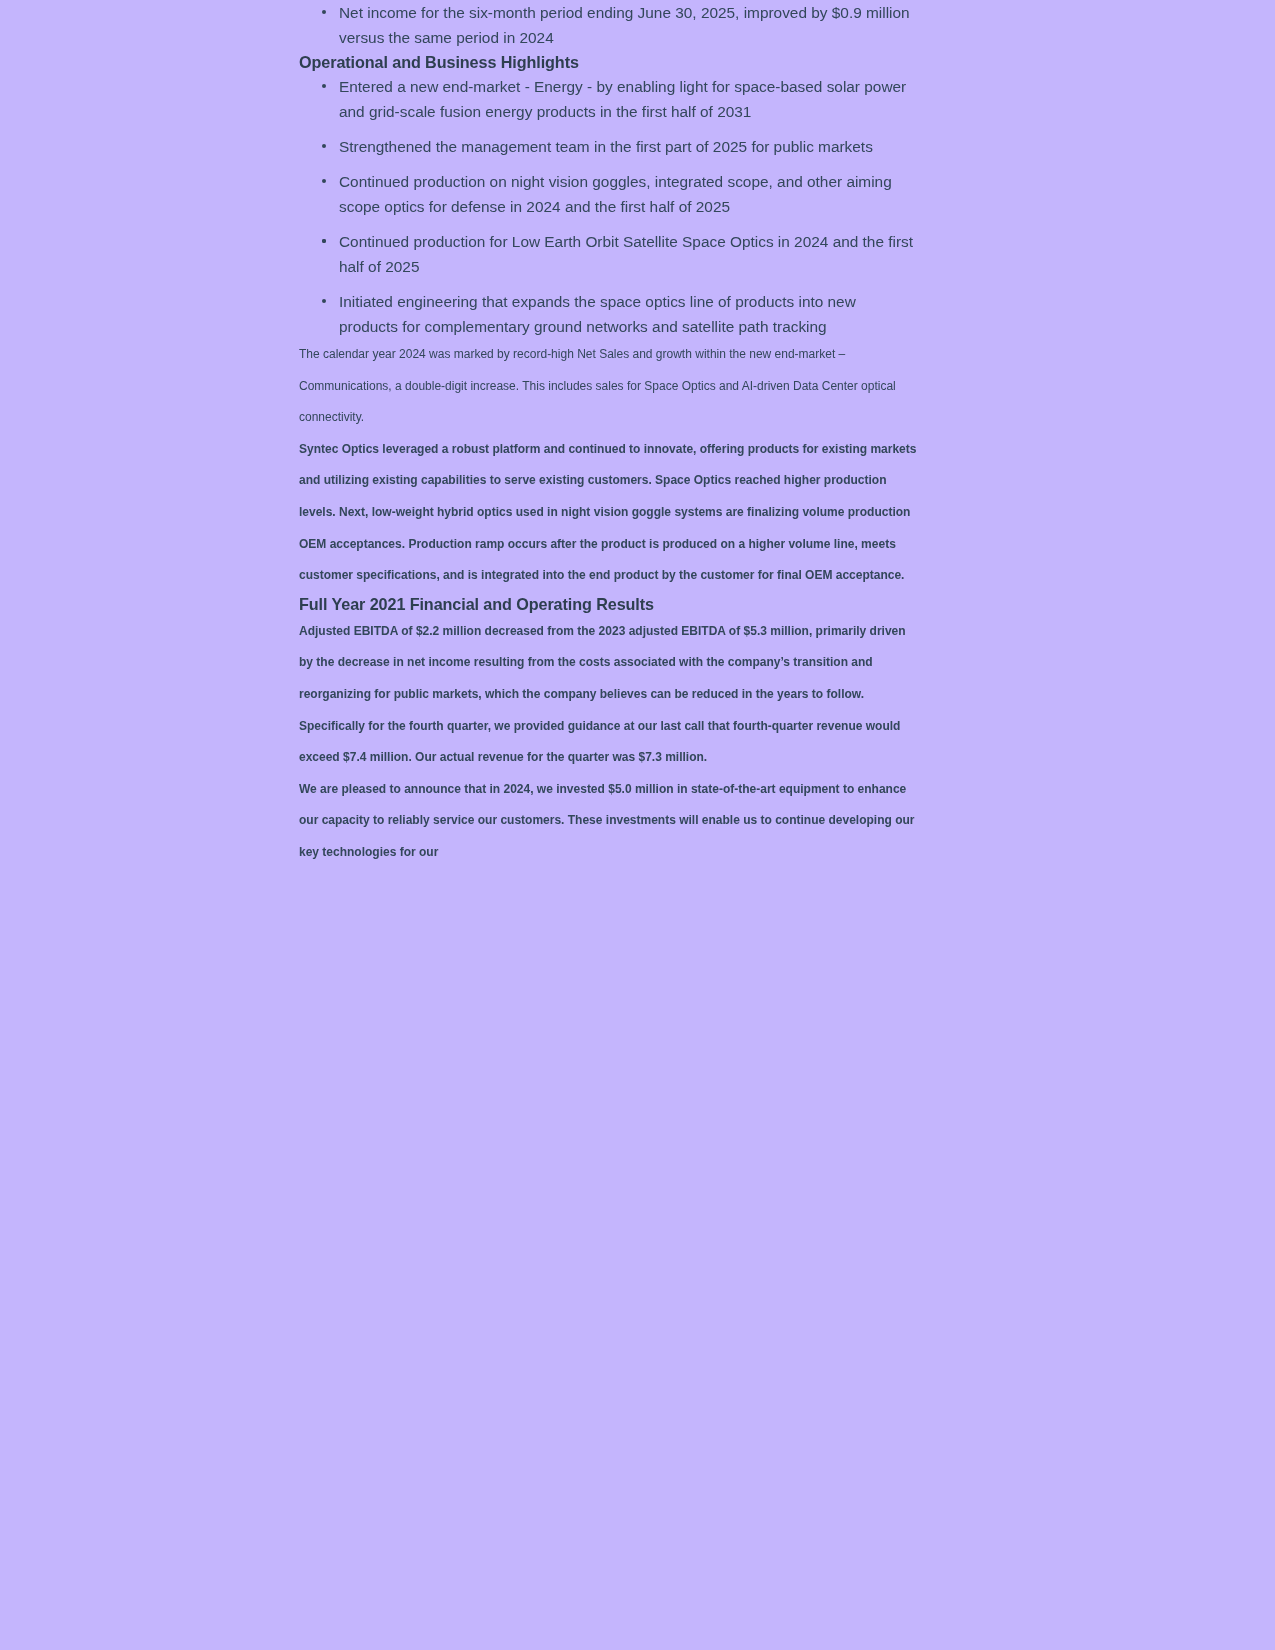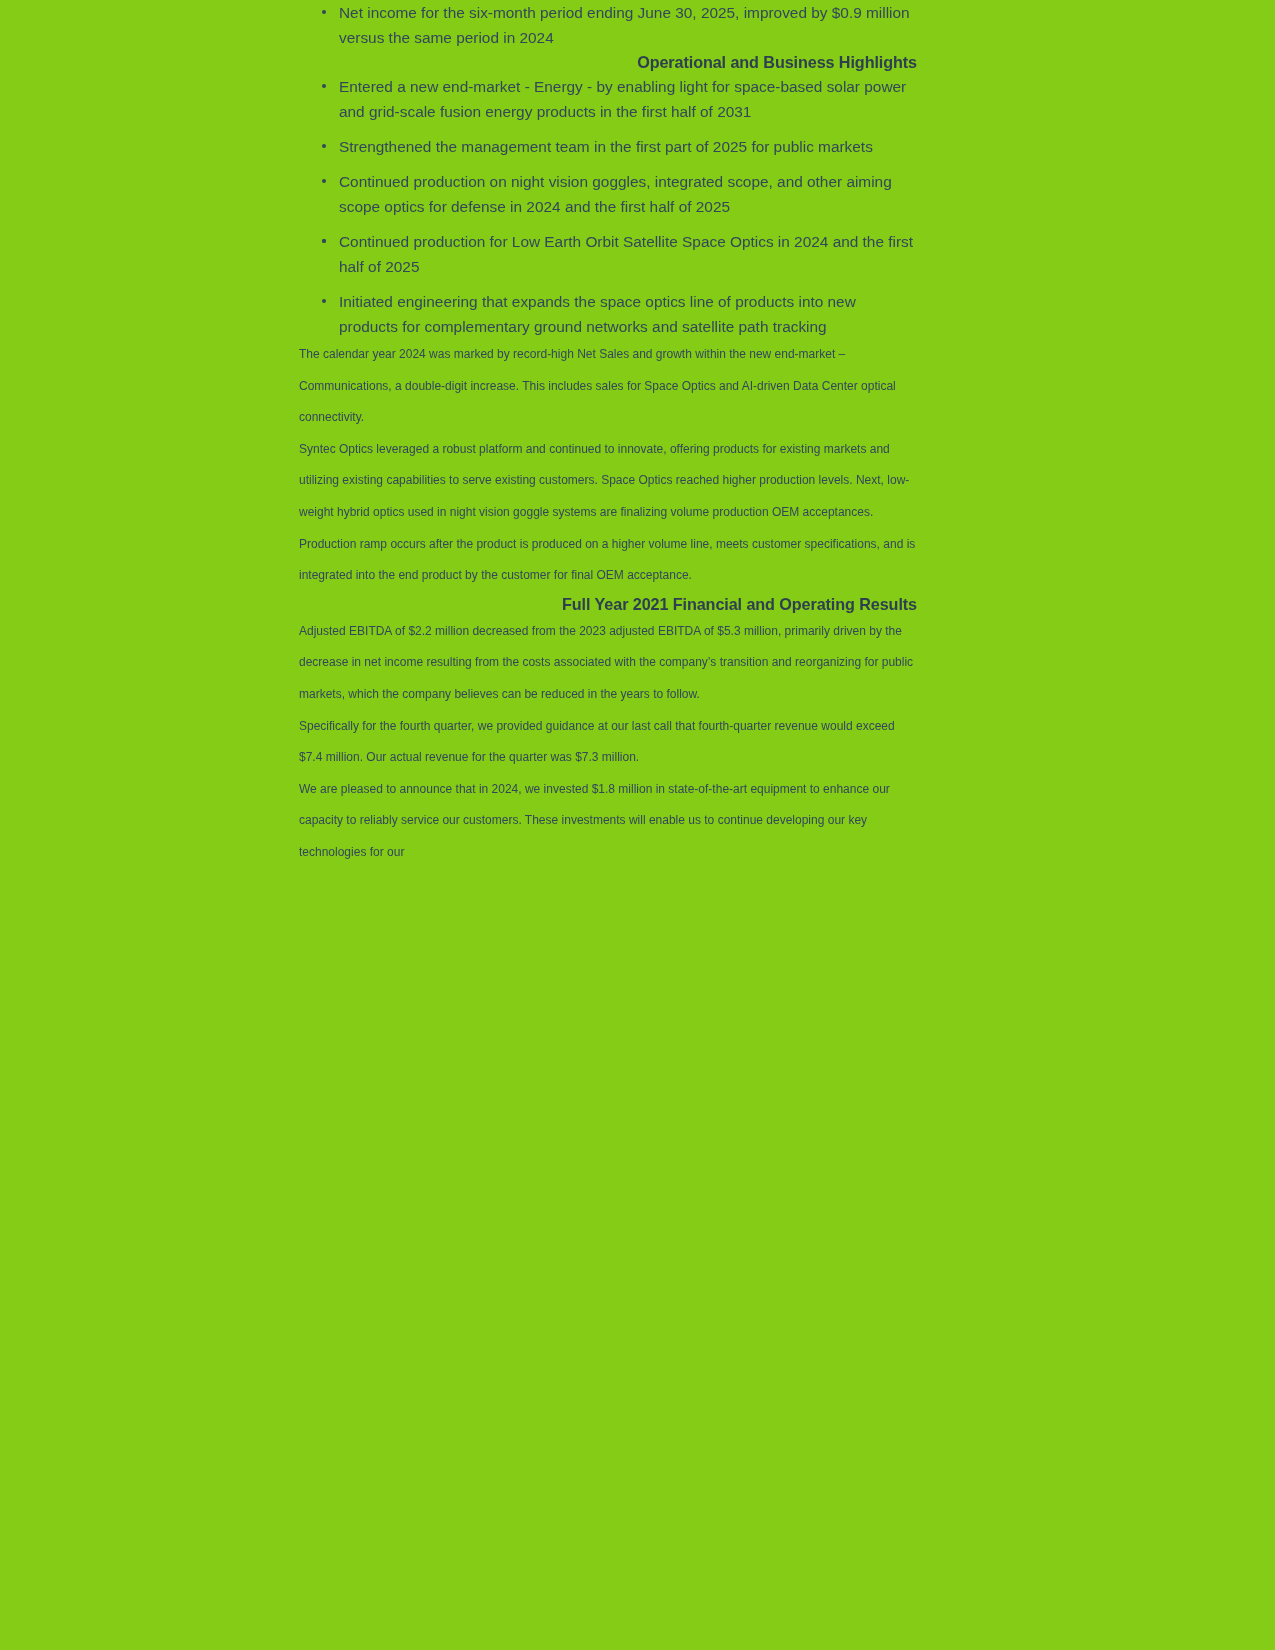--- a/index.html
+++ b/index.html
@@ -11,21 +11,21 @@
     width: 1275px;
     height: 1650px;
     font-family: "Liberation Sans", sans-serif;
     color: #33475b;
     -webkit-font-smoothing: antialiased;
   }
   .page {
     position: relative;
     width: 1275px;
     height: 1650px;
-    background: #84cc16;
+    background: #c4b5fd;
     overflow: hidden;
   }
   .content {
     position: absolute;
     left: 299px;
     top: 0px;
     width: 618px;
   }
 
   
@@ -57,34 +57,33 @@
   .list-ops li { margin-bottom: 11px; }
 
   
   h3.section-heading {
     font-size: 16.2px;
     font-weight: bold;
     line-height: 24px;
     color: #2e3f50;
     margin: 0;
     letter-spacing: -0.1px;
-    text-align: right;
   }
   .head-ops { margin-top: 33px; }
   .head-fy  { margin-top: 47px; }
 
   
   p.body {
     font-size: 12px;
     line-height: 31.6px;
     color: #33475b;
     margin: 0;
   }
   .p-gap-1 { margin-top: 25px; }
-  .p-gap-2 { margin-top: 31px; }
+  .p-gap-2 { margin-top: 31px; font-weight: bold; }
   .p-gap-3 { margin-top: 30px; }
 </style>
 </head>
 <body>
 
 <div class="page">
   <div class="content">
 
     <ul class="bullets list-top">
       <li>
@@ -125,16 +124,16 @@
 
     <p class="body p-gap-2">Syntec Optics leveraged a robust platform and continued to innovate, offering products for existing markets and utilizing existing capabilities to serve existing customers. Space Optics reached higher production levels. Next, low-weight hybrid optics used in night vision goggle systems are finalizing volume production OEM acceptances. Production ramp occurs after the product is produced on a higher volume line, meets customer specifications, and is integrated into the end product by the customer for final OEM acceptance.</p>
 
     <h3 class="section-heading head-fy">Full Year 2021 Financial and Operating Results</h3>
 
 
     <p class="body p-gap-2">Adjusted EBITDA of $2.2 million decreased from the 2023 adjusted EBITDA of $5.3 million, primarily driven by the decrease in net income resulting from the costs associated with the company’s transition and reorganizing for public markets, which the company believes can be reduced in the years to follow.</p>
 
     <p class="body p-gap-2">Specifically for the fourth quarter, we provided guidance at our last call that fourth-quarter revenue would exceed $7.4 million. Our actual revenue for the quarter was $7.3 million.</p>
 
-    <p class="body p-gap-2">We are pleased to announce that in 2024, we invested $1.8 million in state-of-the-art equipment to enhance our capacity to reliably service our customers. These investments will enable us to continue developing our key technologies for our</p>
+    <p class="body p-gap-2">We are pleased to announce that in 2024, we invested $5.0 million in state-of-the-art equipment to enhance our capacity to reliably service our customers. These investments will enable us to continue developing our key technologies for our</p>
 
   </div>
 </div>
 
 </body></html>

